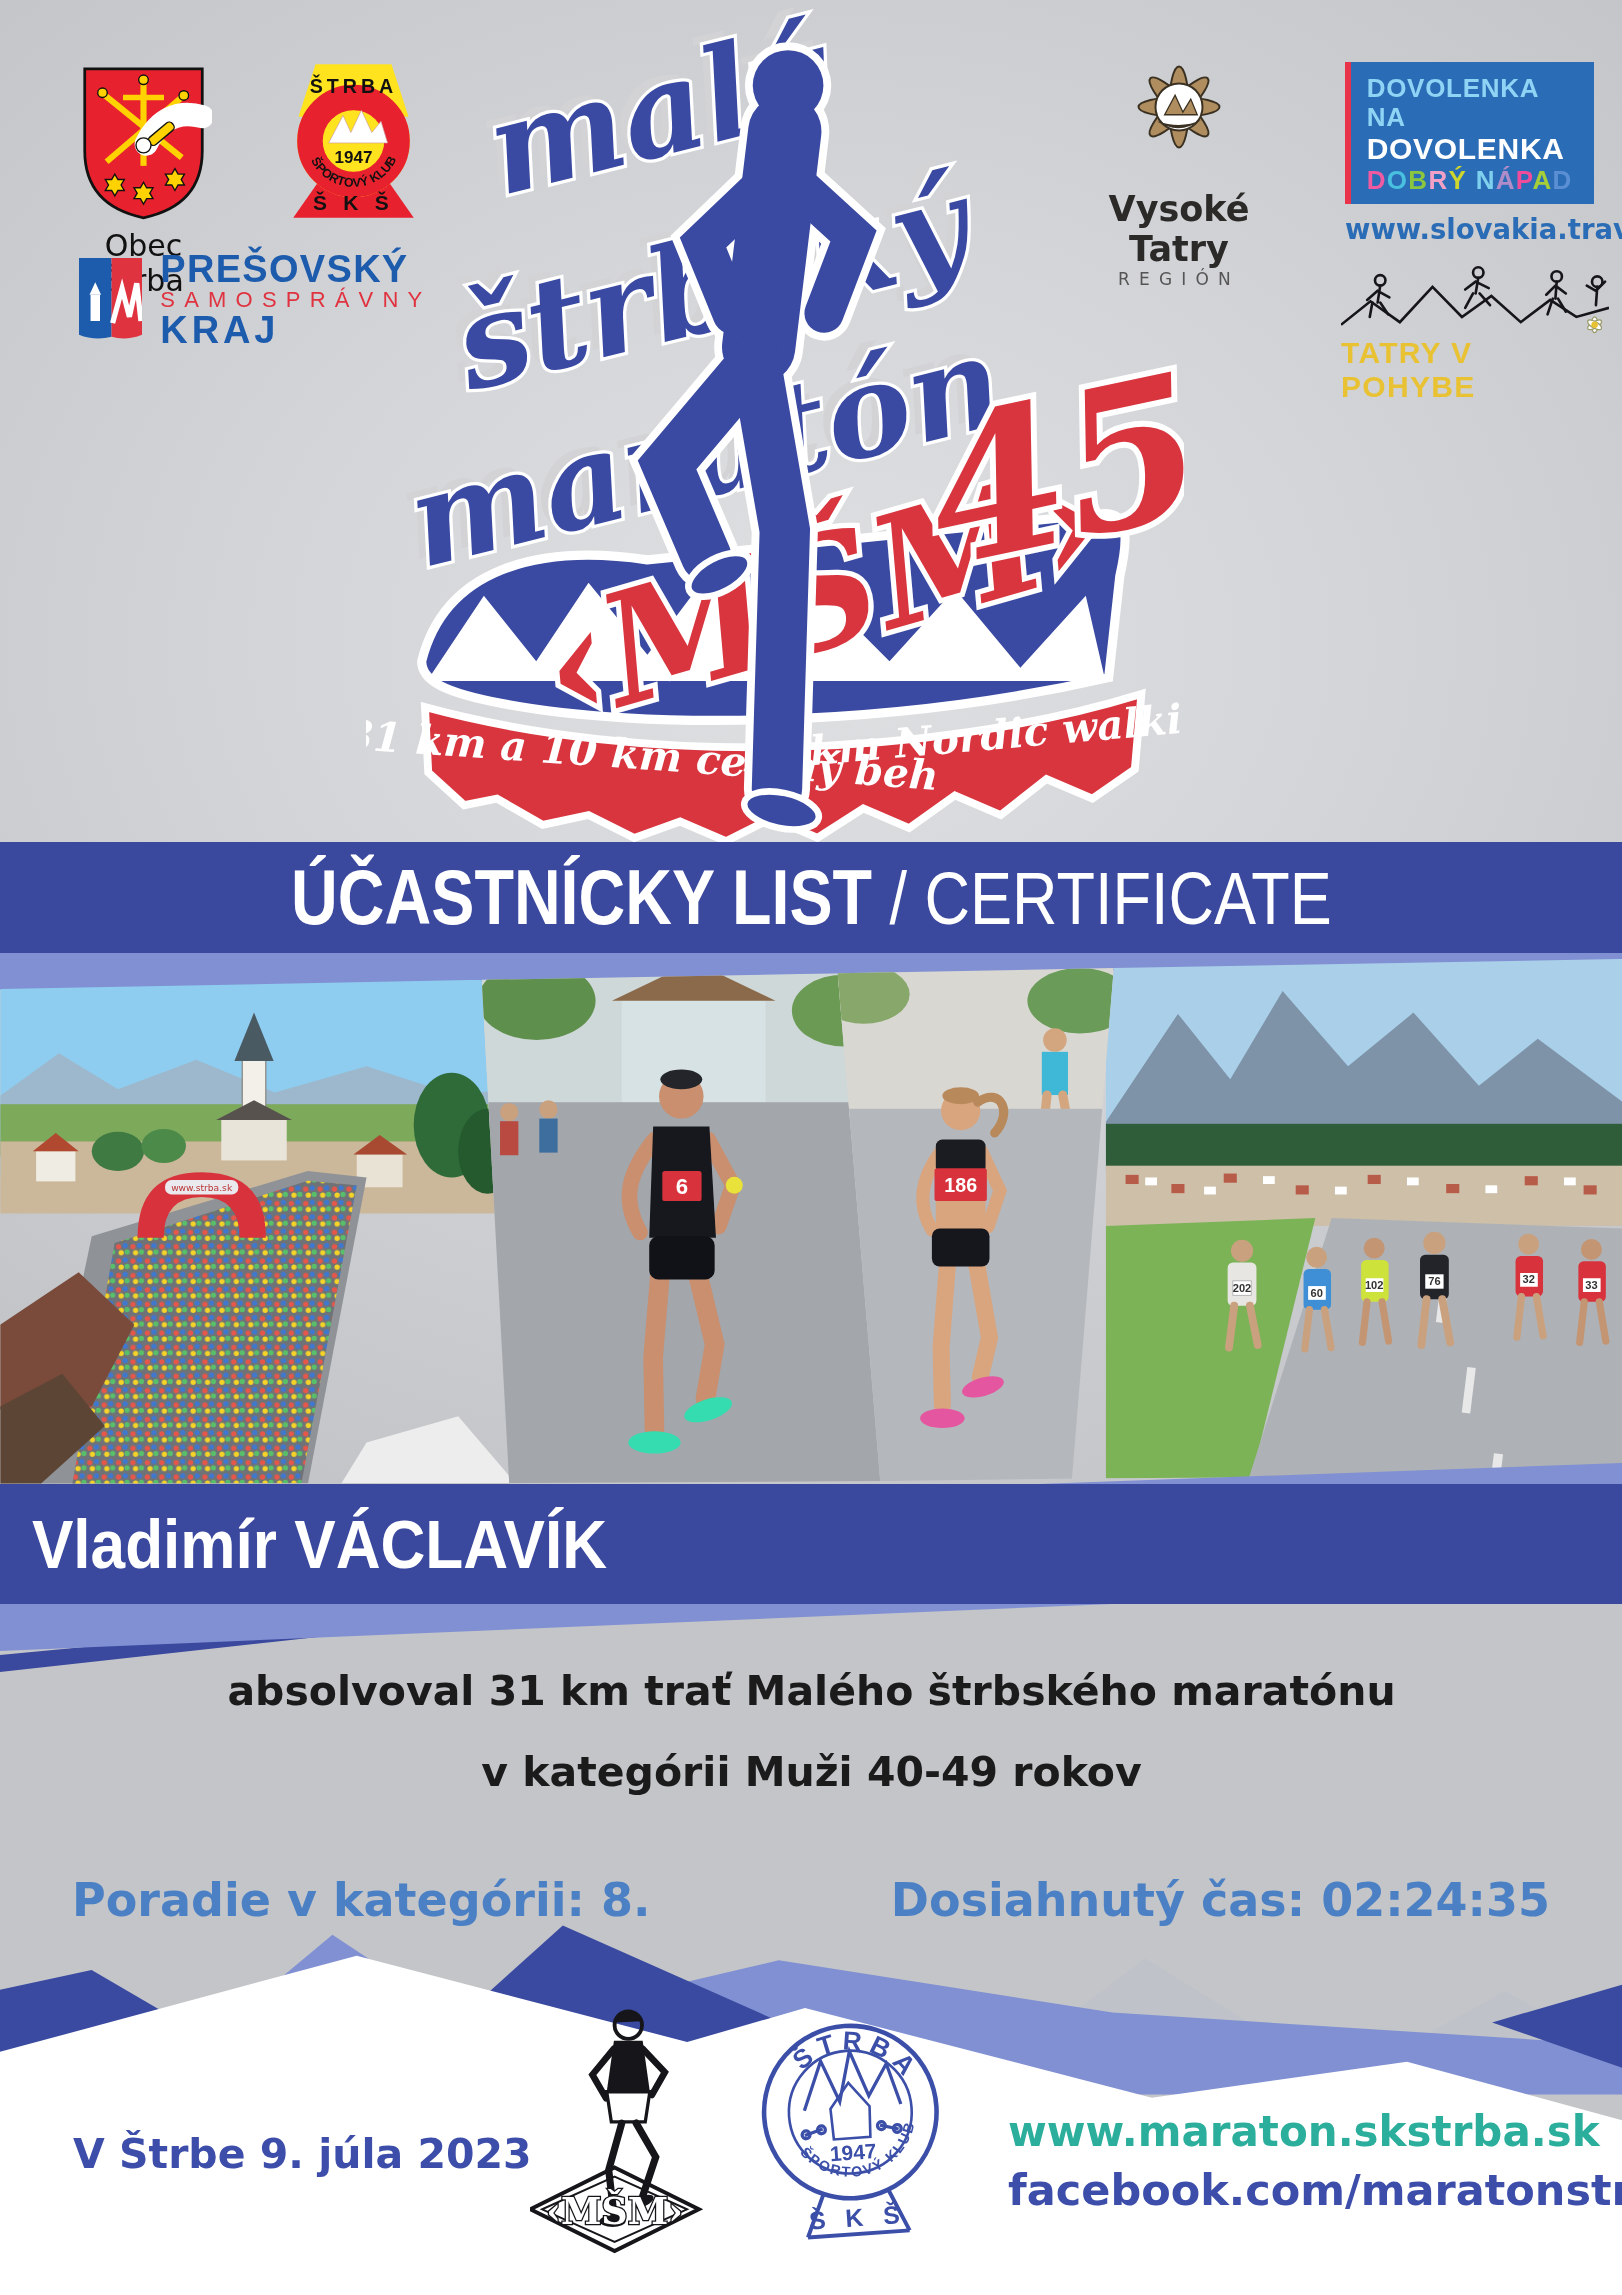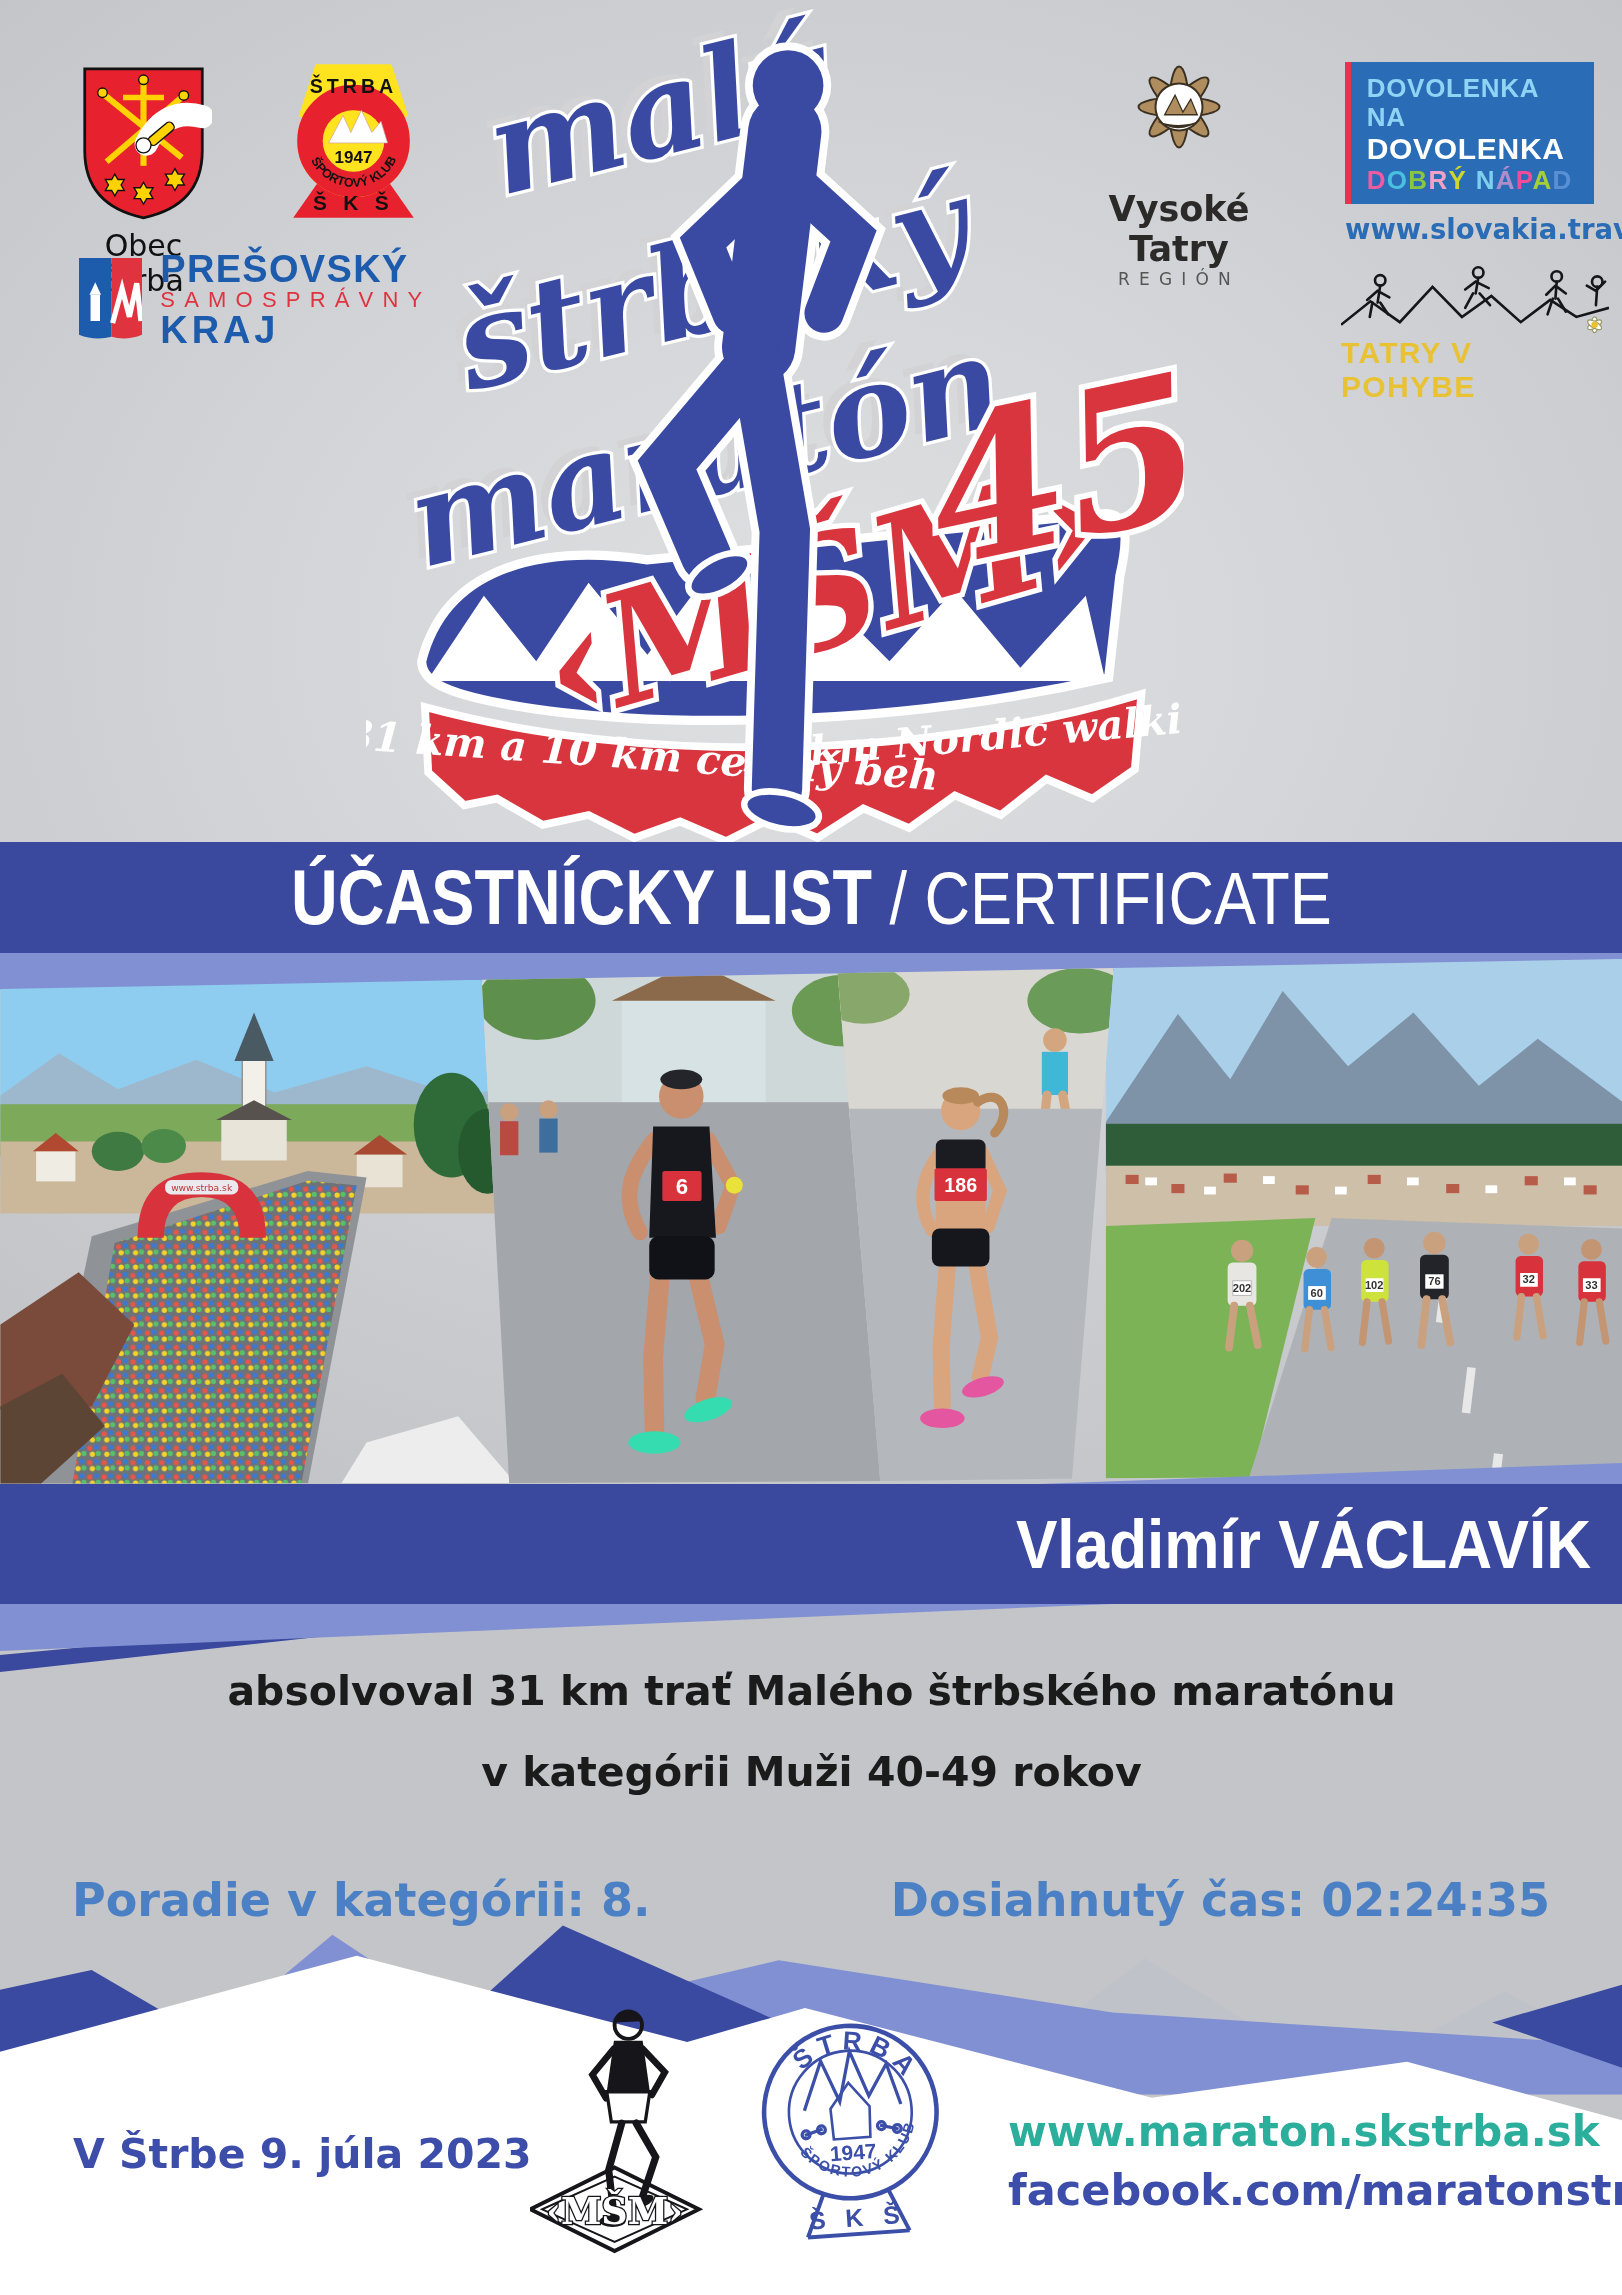--- a/index.html
+++ b/index.html
@@ -22,21 +22,21 @@
   .travel-box .t2{color:#ffffff;font-size:30px;font-weight:bold;letter-spacing:0.7px;}
   .travel-box .t3{font-size:26px;font-weight:bold;letter-spacing:1.3px;}
   .travel-url{color:#2a6cb5;font-size:27.5px;font-weight:bold;text-align:center;width:100%;}
   .pohyb-label{color:#e9c233;font-size:30px;font-weight:bold;letter-spacing:1.3px;font-family:"Liberation Sans",sans-serif;}
   
   .title-banner{left:0;top:842px;width:1623px;height:111px;background:#3a489e;display:flex;align-items:center;justify-content:center;}
   .title-banner .main{color:#fff;font-size:77px;font-weight:800;font-family:"Liberation Sans",sans-serif;}
   .title-banner .sec{color:#fff;font-size:75px;font-weight:300;font-family:"Liberation Sans",sans-serif;}
   .peri-strip{left:0;top:953px;width:1623px;height:39px;background:#8090d2;
     clip-path:polygon(0 0,100% 0,100% 9.2px,0 37px);}
-  .name-band{left:0;top:1484px;width:1623px;height:120px;background:#3a489e;display:flex;align-items:center;justify-content:flex-end;}
+  .name-band{left:0;top:1484px;width:1623px;height:120px;background:#3a489e;display:flex;align-items:center;justify-content:flex-start;}
   .name-band .nm{color:#fff;font-size:69px;font-weight:bold;font-family:"Liberation Sans",sans-serif;transform:scaleX(.9);}
   .acc-top{left:0;top:1463px;width:1623px;height:21px;background:#8090d2;clip-path:polygon(64% 100%,100% 0,100% 100%);}
   .acc-bot-p{left:0;top:1604px;width:1623px;height:63px;background:#8090d2;clip-path:polygon(0 0,1112px 0,0 47px);}
   .acc-bot-d{left:0;top:1604px;width:1623px;height:72px;background:#3a489e;clip-path:polygon(0 51px,497px 3.9px,523px 10.5px,0 68px);}
   
   .res-line{width:1623px;text-align:center;color:#1b1b1b;font-size:41px;font-weight:600;}
   .res-blue{color:#4b80c5;font-size:46px;font-weight:600;white-space:nowrap;}
   
   .f-date{color:#3d4daa;font-size:41px;font-weight:bold;}
   .f-web{color:#2bae9b;font-size:42px;font-weight:bold;}

